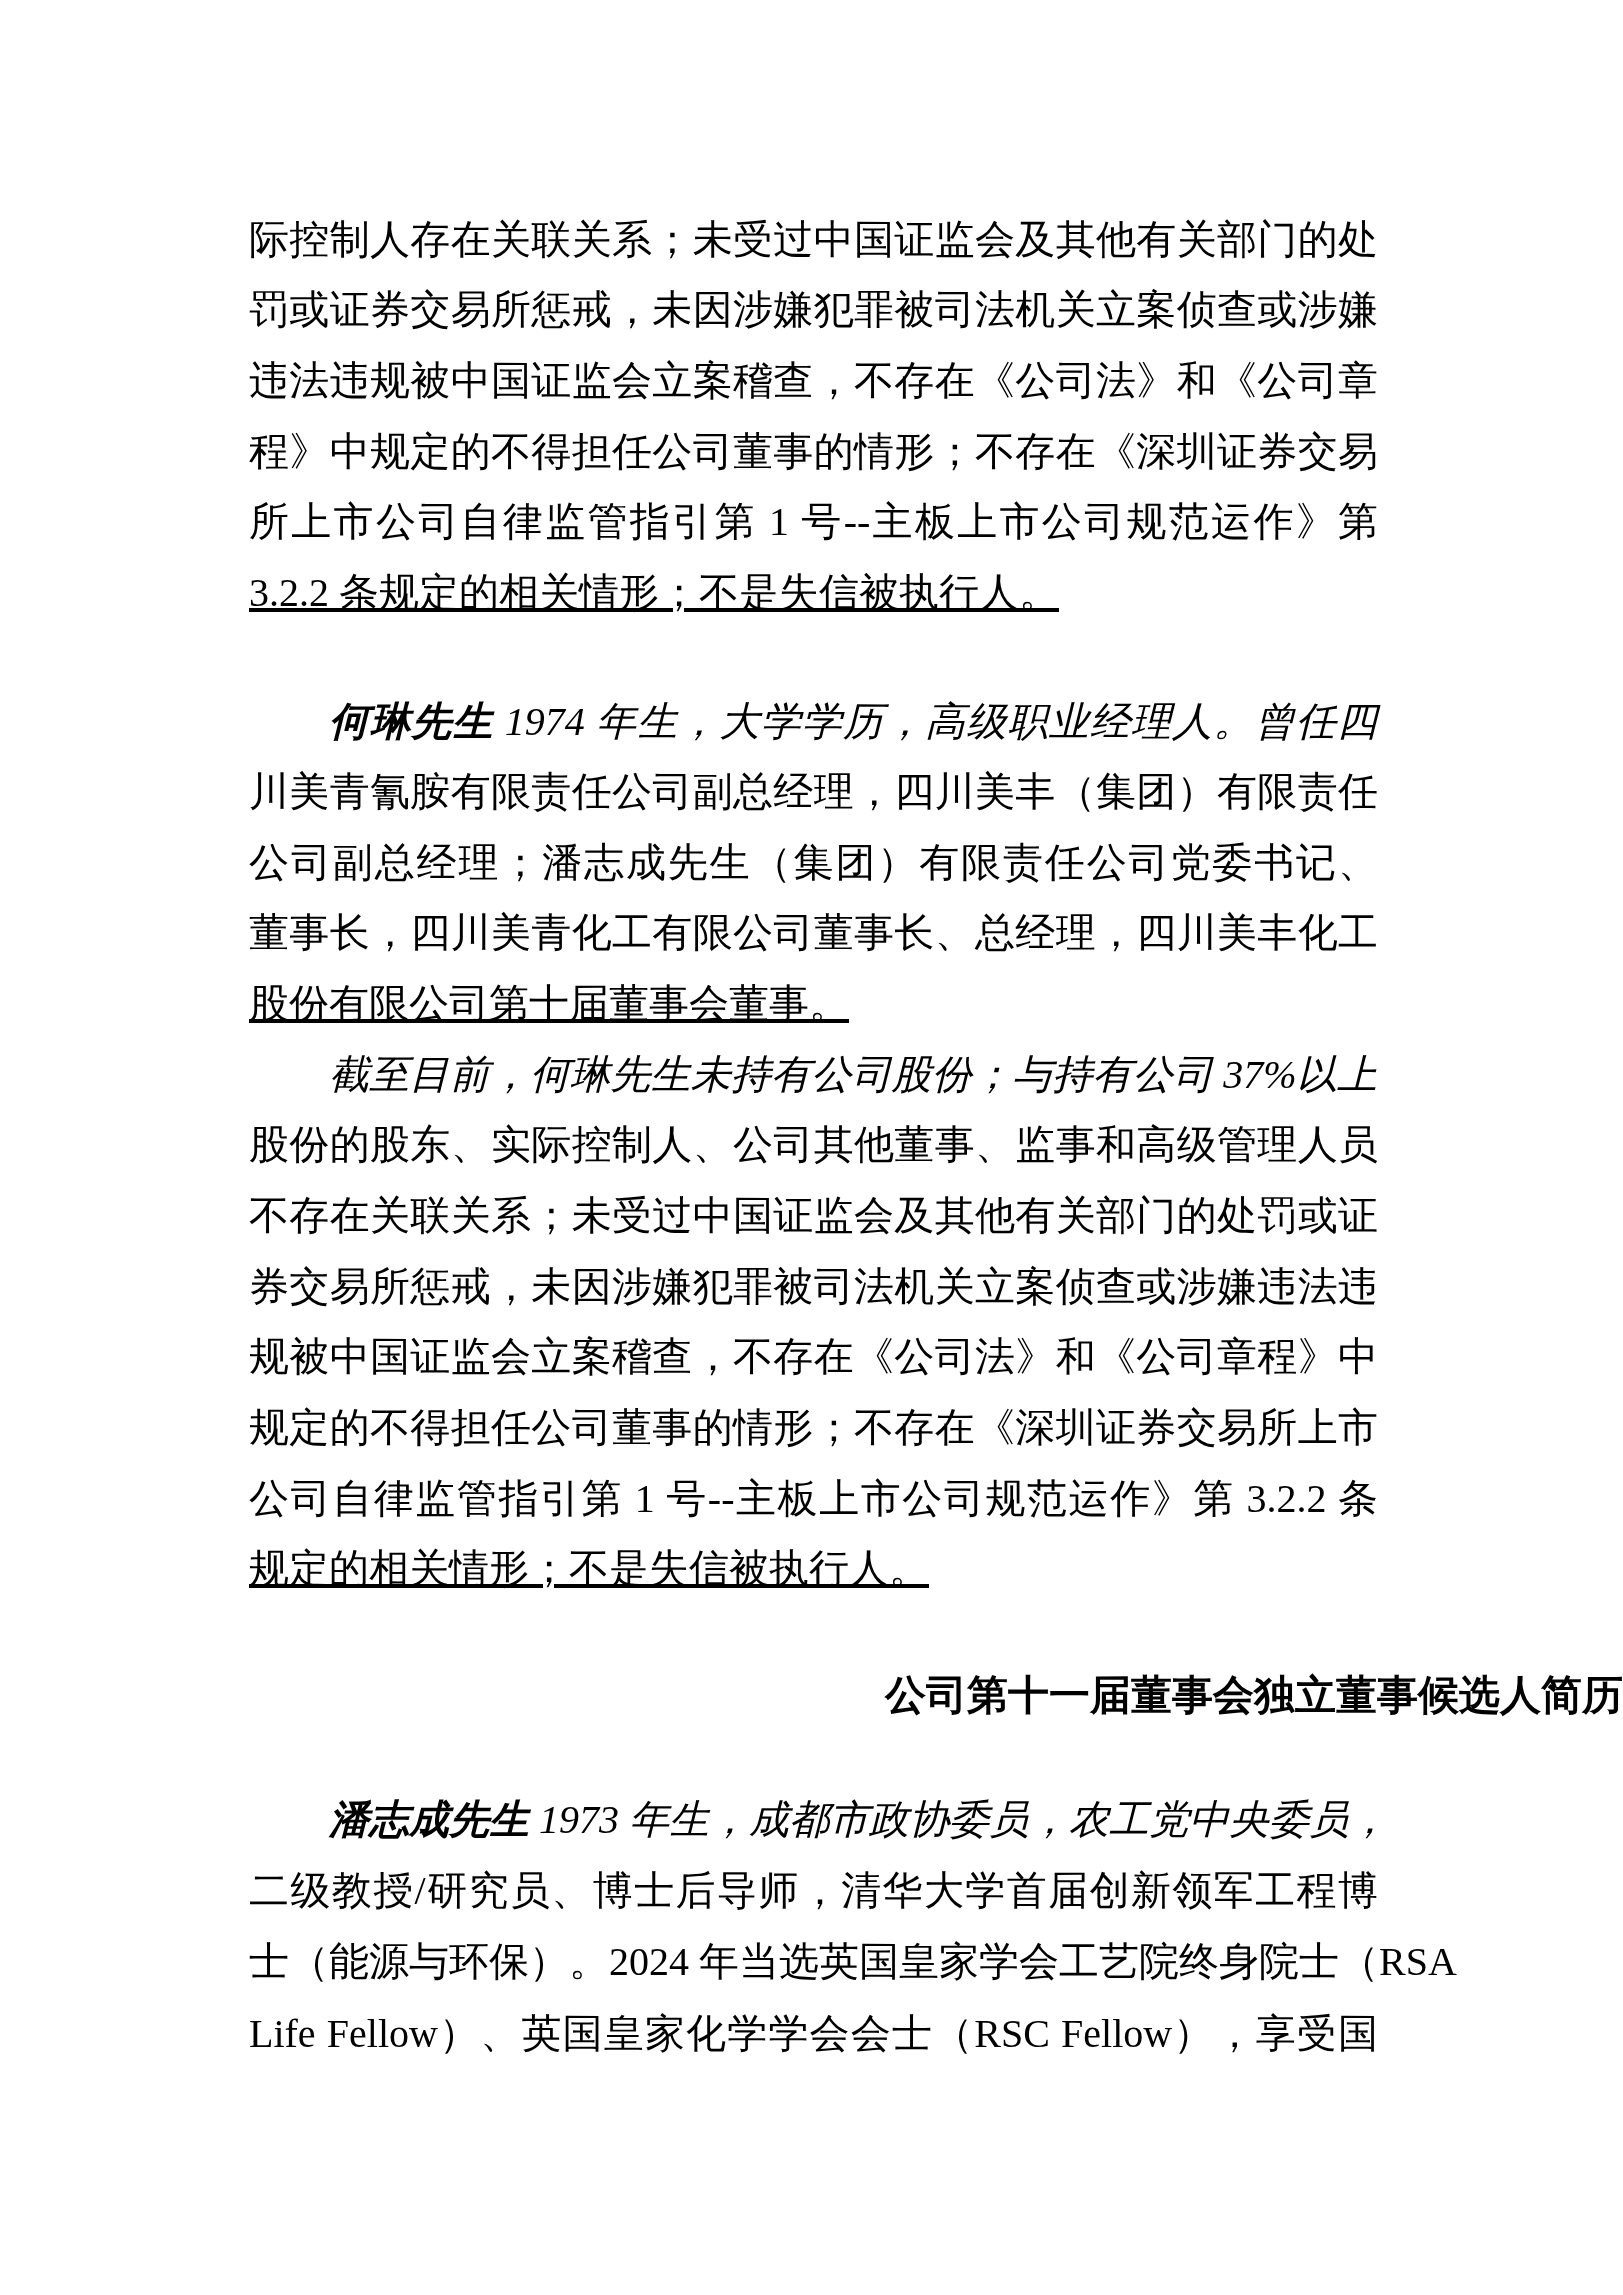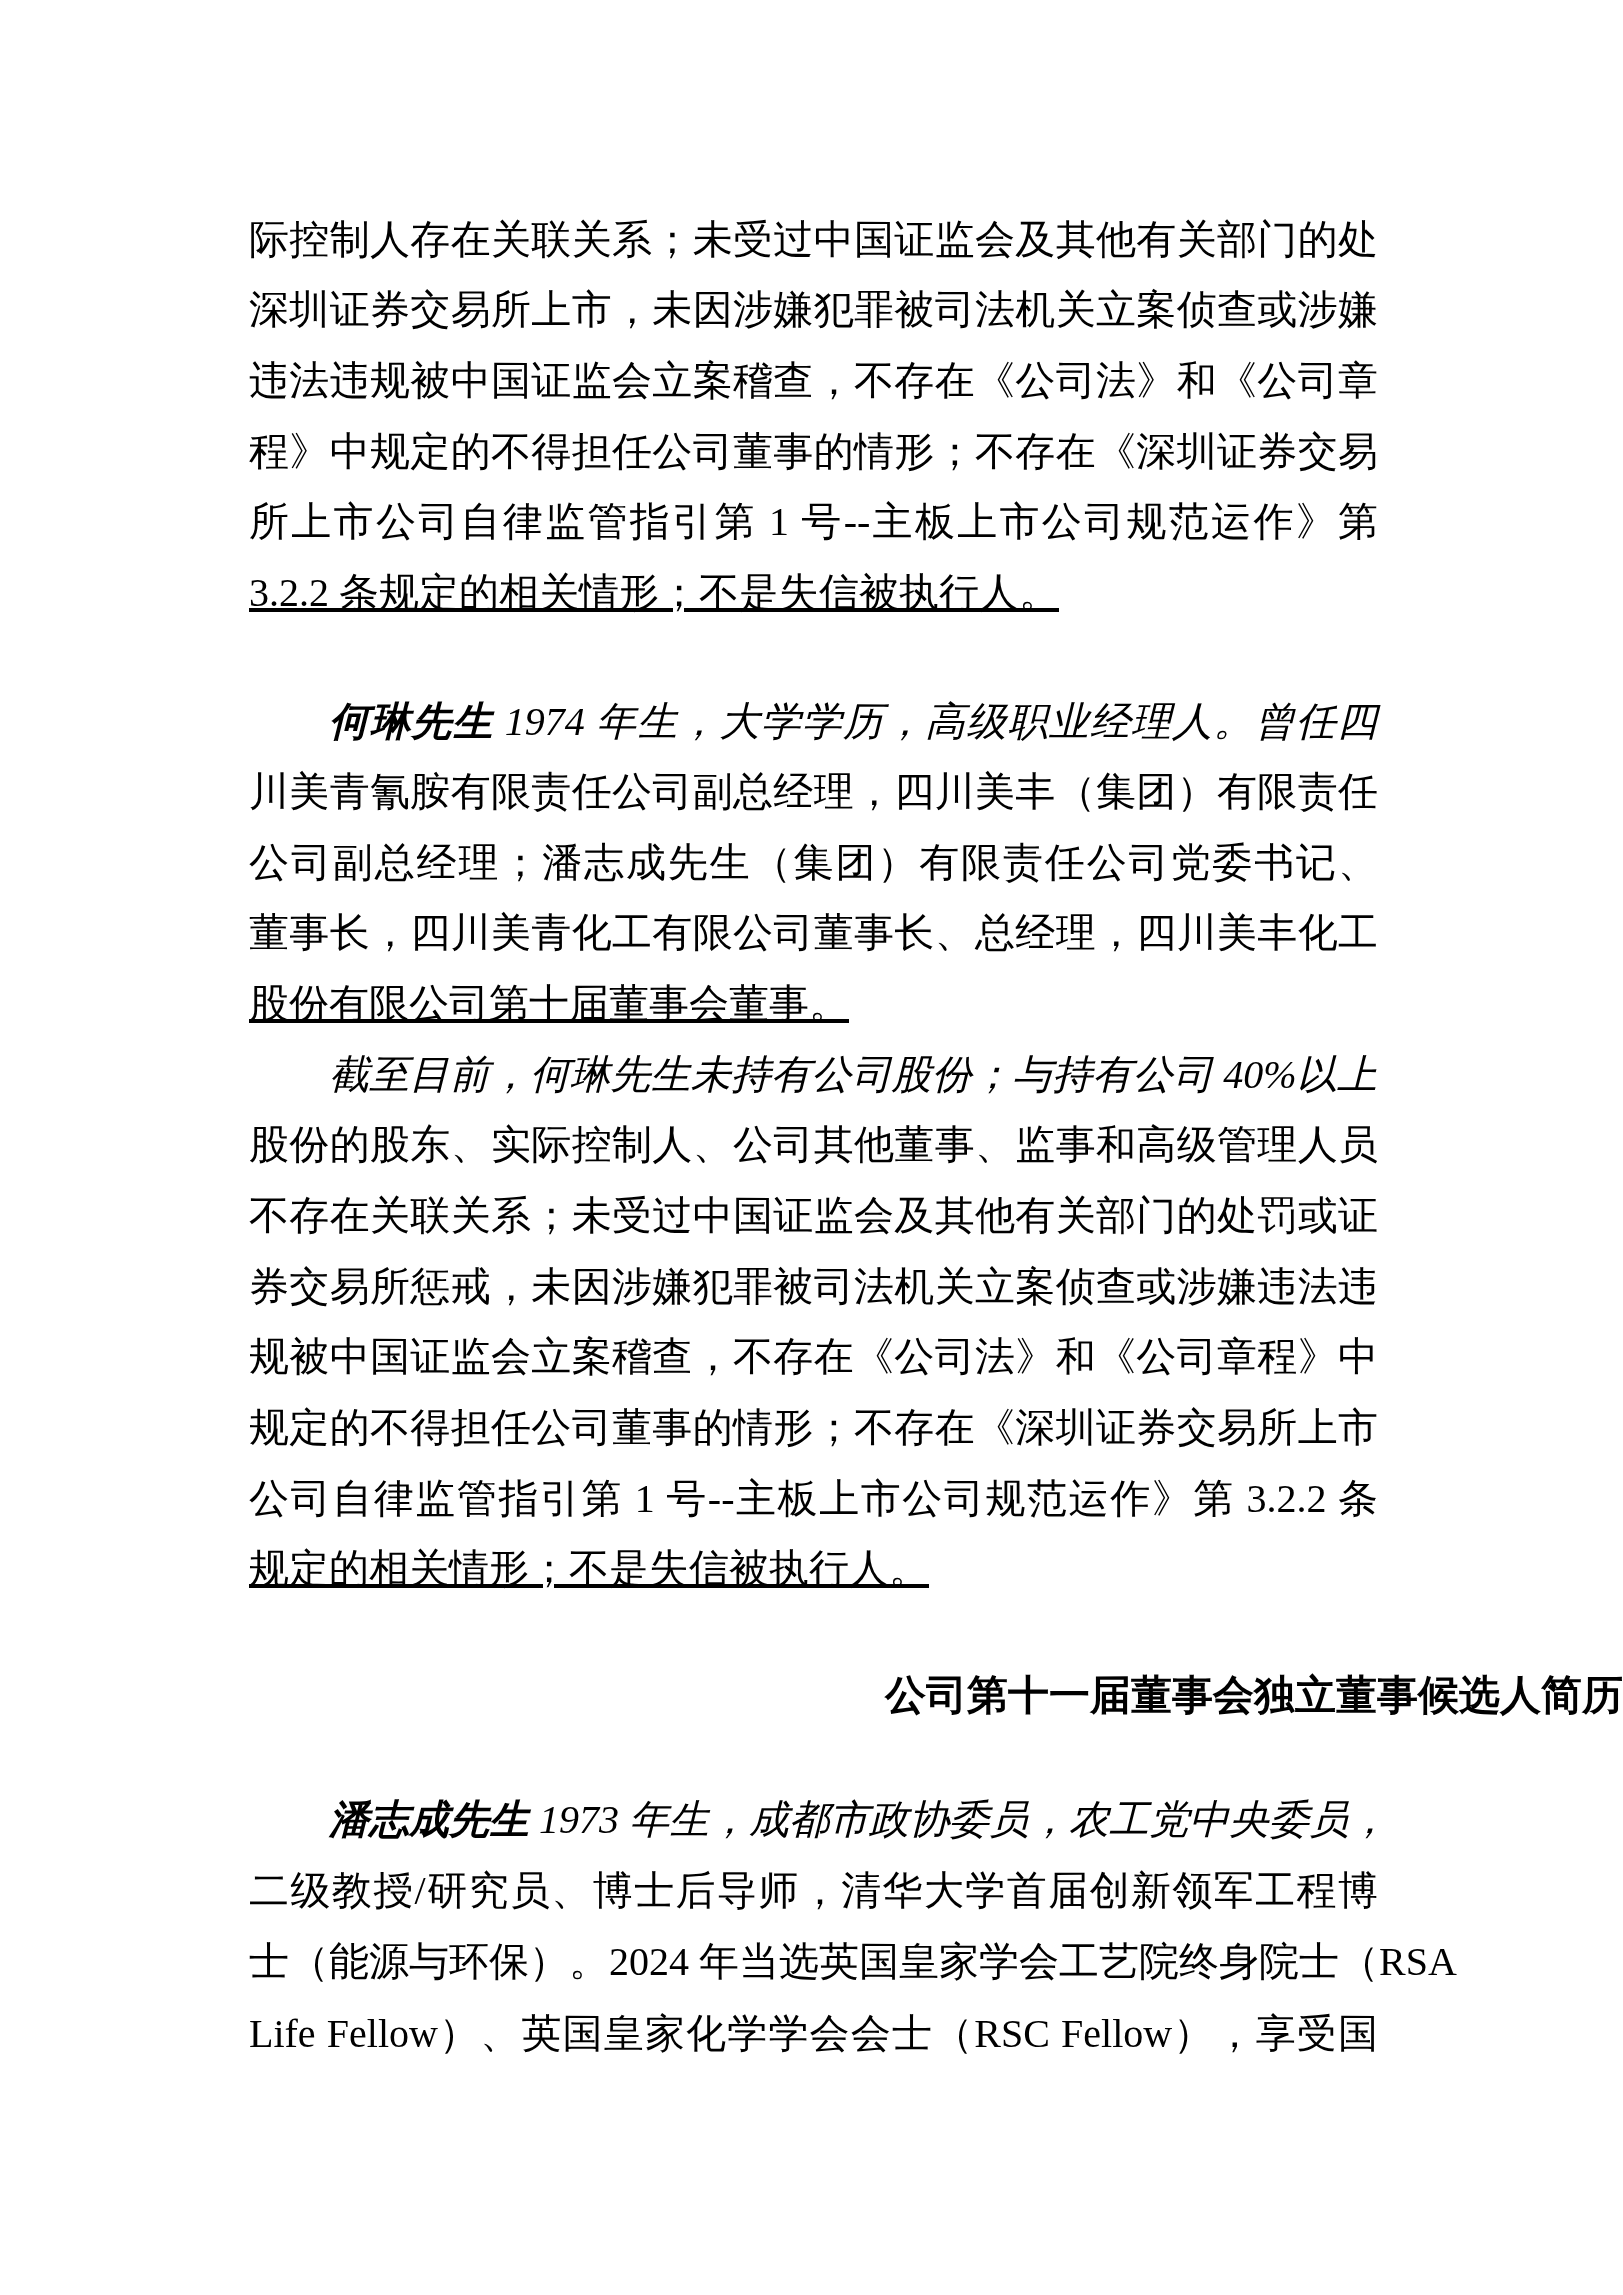--- a/index.html
+++ b/index.html
@@ -16,37 +16,37 @@
              font-size: 41px; line-height: 46px; font-weight: bold;
              font-family: "DejaVu Sans", "Liberation Sans", sans-serif; }
 </style>
 </head>
 <body>
 
 <div class="page">
 
   <div>
     <div class="line" style="top:217px">际控制人存在关联关系；未受过中国证监会及其他有关部门的处</div>
-    <div class="line" style="top:287px">深圳证券交易所上市，未因涉嫌犯罪被司法机关立案侦查或涉嫌</div>
+    <div class="line" style="top:287px">罚或证券交易所惩戒，未因涉嫌犯罪被司法机关立案侦查或涉嫌</div>
     <div class="line" style="top:358px">违法违规被中国证监会立案稽查，不存在《公司法》和《公司章</div>
     <div class="line" style="top:429px">程》中规定的不得担任公司董事的情形；不存在《深圳证券交易</div>
     <div class="line" style="top:499px">所上市公司自律监管指引第 1 号--主板上市公司规范运作》第</div>
     <div class="line last" style="top:570px">3.2.2 条规定的相关情形；不是失信被执行人。</div>
   </div>
 
   <div>
     <div class="line indent" style="top:698px"><span class="bold-lead">何琳先生</span><span> 1974 年生，大学学历，高级职业经理人。曾任四</span></div>
     <div class="line" style="top:769px">川美青氰胺有限责任公司副总经理，四川美丰（集团）有限责任</div>
     <div class="line" style="top:840px">公司副总经理；潘志成先生（集团）有限责任公司党委书记、</div>
     <div class="line" style="top:910px">董事长，四川美青化工有限公司董事长、总经理，四川美丰化工</div>
     <div class="line last" style="top:981px">股份有限公司第十届董事会董事。</div>
   </div>
 
   <div>
-    <div class="line indent" style="top:1052px">截至目前，何琳先生未持有公司股份；与持有公司 40%以上</div>
+    <div class="line indent" style="top:1052px">截至目前，何琳先生未持有公司股份；与持有公司 37%以上</div>
     <div class="line" style="top:1122px">股份的股东、实际控制人、公司其他董事、监事和高级管理人员</div>
     <div class="line" style="top:1193px">不存在关联关系；未受过中国证监会及其他有关部门的处罚或证</div>
     <div class="line" style="top:1264px">券交易所惩戒，未因涉嫌犯罪被司法机关立案侦查或涉嫌违法违</div>
     <div class="line" style="top:1334px">规被中国证监会立案稽查，不存在《公司法》和《公司章程》中</div>
     <div class="line" style="top:1405px">规定的不得担任公司董事的情形；不存在《深圳证券交易所上市</div>
     <div class="line" style="top:1476px">公司自律监管指引第 1 号--主板上市公司规范运作》第 3.2.2 条</div>
     <div class="line last" style="top:1546px">规定的相关情形；不是失信被执行人。</div>
   </div>
 
   <div class="heading" style="top:1672px">公司第十一届董事会独立董事候选人简历</div>

